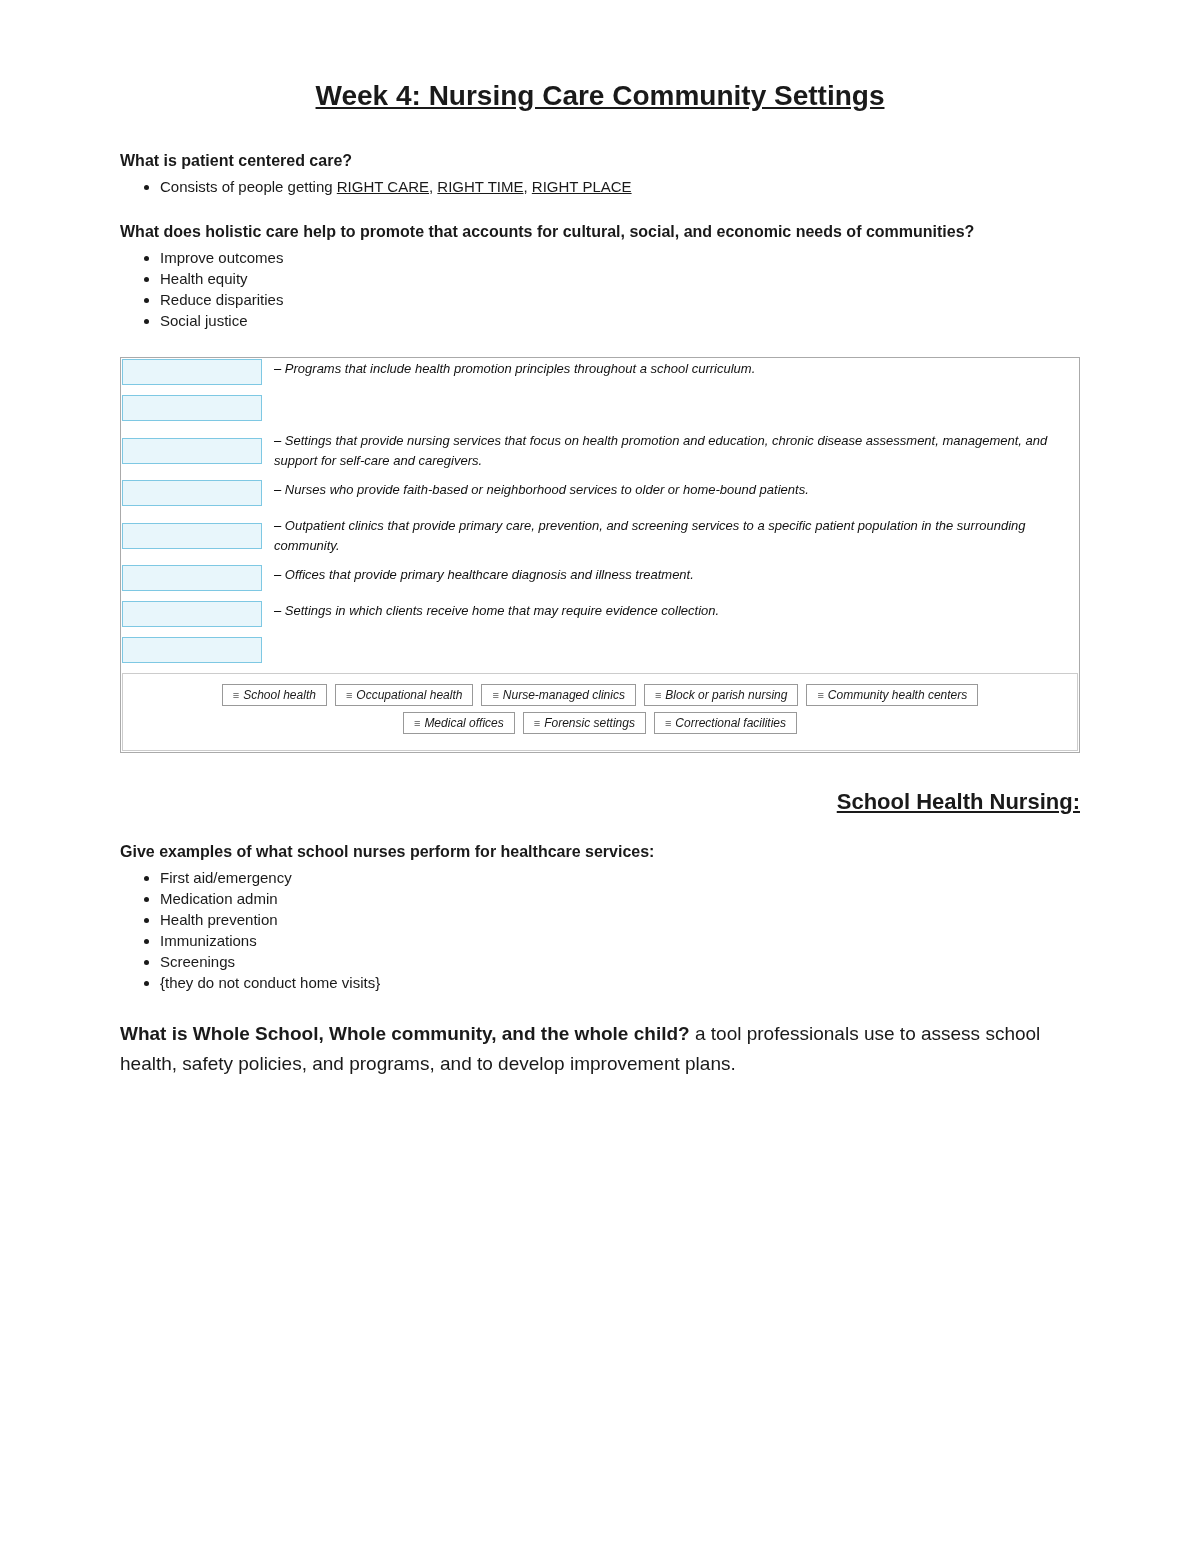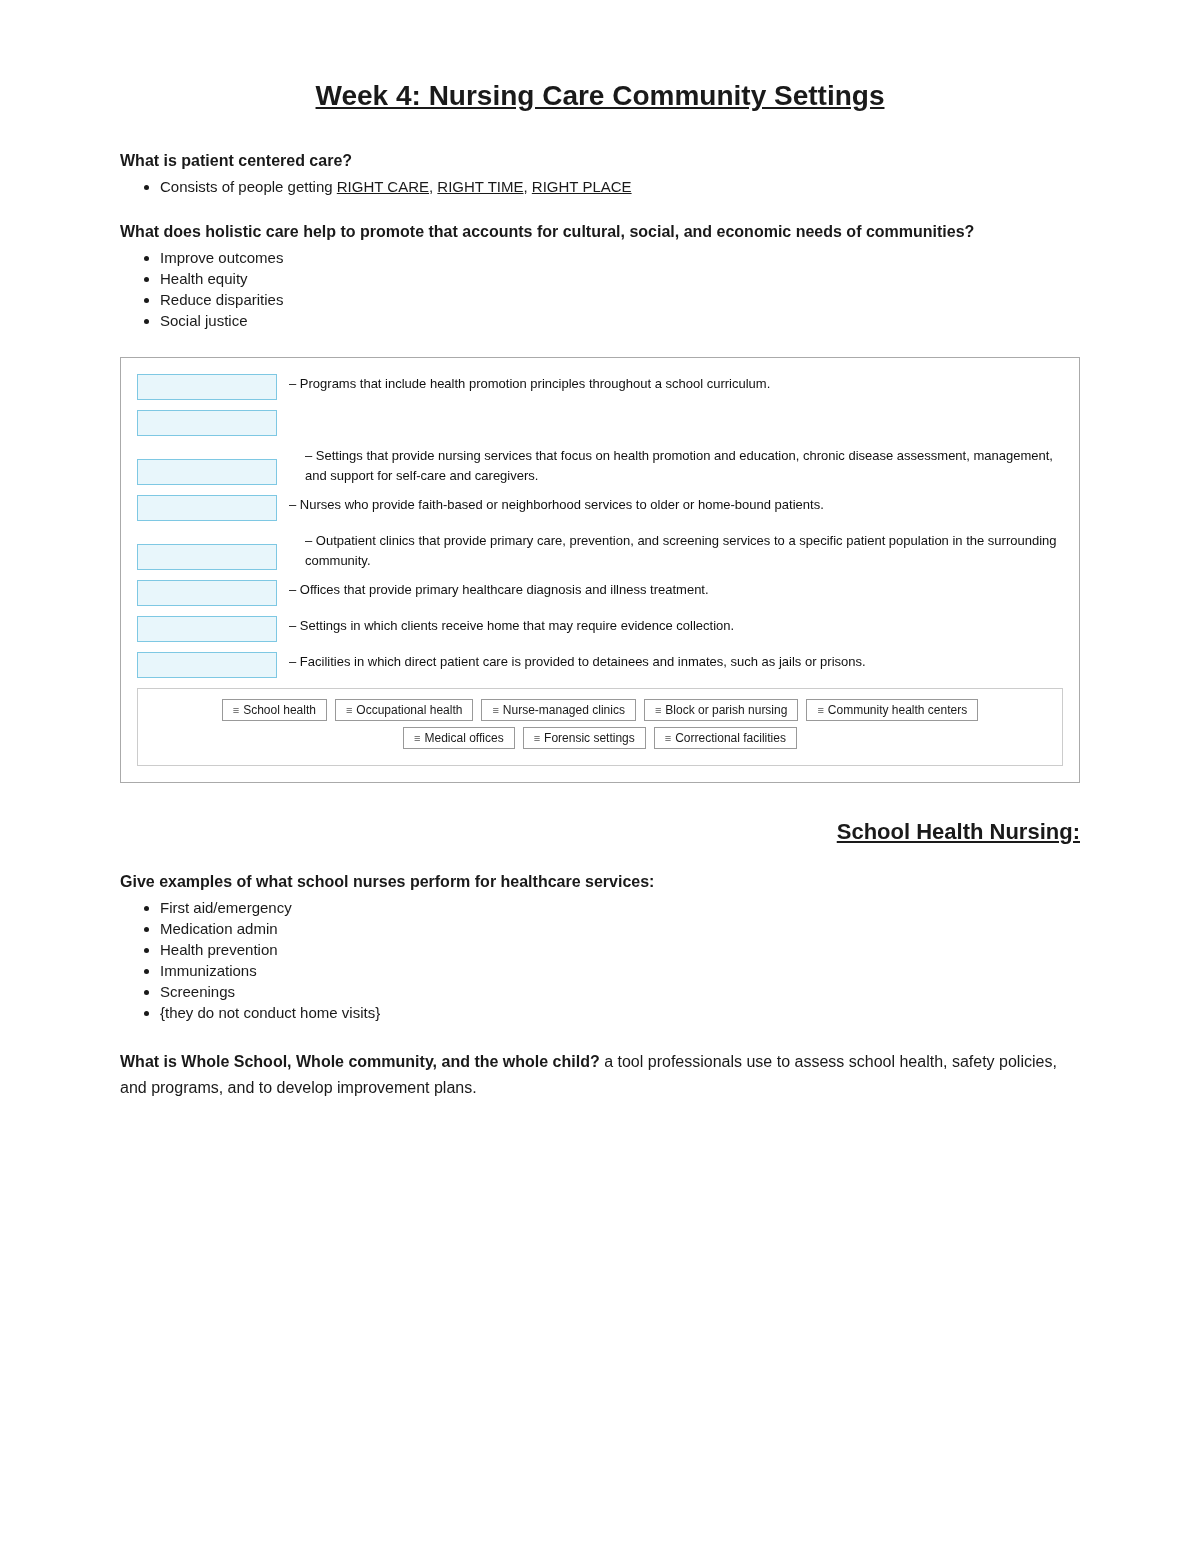--- a/index.html
+++ b/index.html
@@ -51,22 +51,23 @@
     }
 
     .underline-text {
       text-decoration: underline;
       text-align: right;
     }
 
     
     .matching-container {
       border: 1px solid #aaa;
-      padding: 16px;
+      padding: 1px;
       margin: 24px 0;
+      font-style: italic;
     }
 
     .match-row {
       display: flex;
       align-items: flex-start;
       margin-bottom: 10px;
       gap: 12px;
     }
 
     .match-box {
@@ -79,23 +80,23 @@
 
     .match-text {
       font-size: 13px;
       font-family: Arial, sans-serif;
       color: #111;
       line-height: 1.5;
     }
 
     .match-row-multiline {
       display: flex;
-      align-items: flex-end;
+      align-items: center;
       margin-bottom: 10px;
-      gap: 28px;
+      gap: 12px;
     }
 
     .match-row-multiline .match-text {
       display: block;
     }
 
     
     .tags-area {
       border: 1px solid #ccc;
       padding: 10px 16px;
@@ -139,21 +140,21 @@
       font-weight: bold;
       font-family: Arial, sans-serif;
     }
 
     .normal-inline {
       font-weight: normal;
       font-family: Arial, sans-serif;
     }
 
     .last-paragraph {
-      font-size: 16px;
+      font-size: 19px;
       font-family: Arial, sans-serif;
       line-height: 1.6;
       margin-top: 16px;
     }
   </style>
 </head>
 <body>
 
 <h1 class="page-title">Week 4: Nursing Care Community Settings</h1>
 
@@ -207,21 +208,20 @@
     <span class="match-text">– Offices that provide primary healthcare diagnosis and illness treatment.</span>
   </div>
 
   <div class="match-row">
     <div class="match-box"></div>
     <span class="match-text">– Settings in which clients receive home that may require evidence collection.</span>
   </div>
 
   <div class="match-row">
     <div class="match-box"></div>
-    <span class="match-text">– Facilities in which direct patient care is provided to detainees and inmates, such as jails or prisons.</span>
   </div>
 
   <div class="tags-area">
     <div class="tags-row">
       <div class="tag-item">
         <span class="tag-icon">≡</span>
         <span>School health</span>
       </div>
       <div class="tag-item">
         <span class="tag-icon">≡</span>

